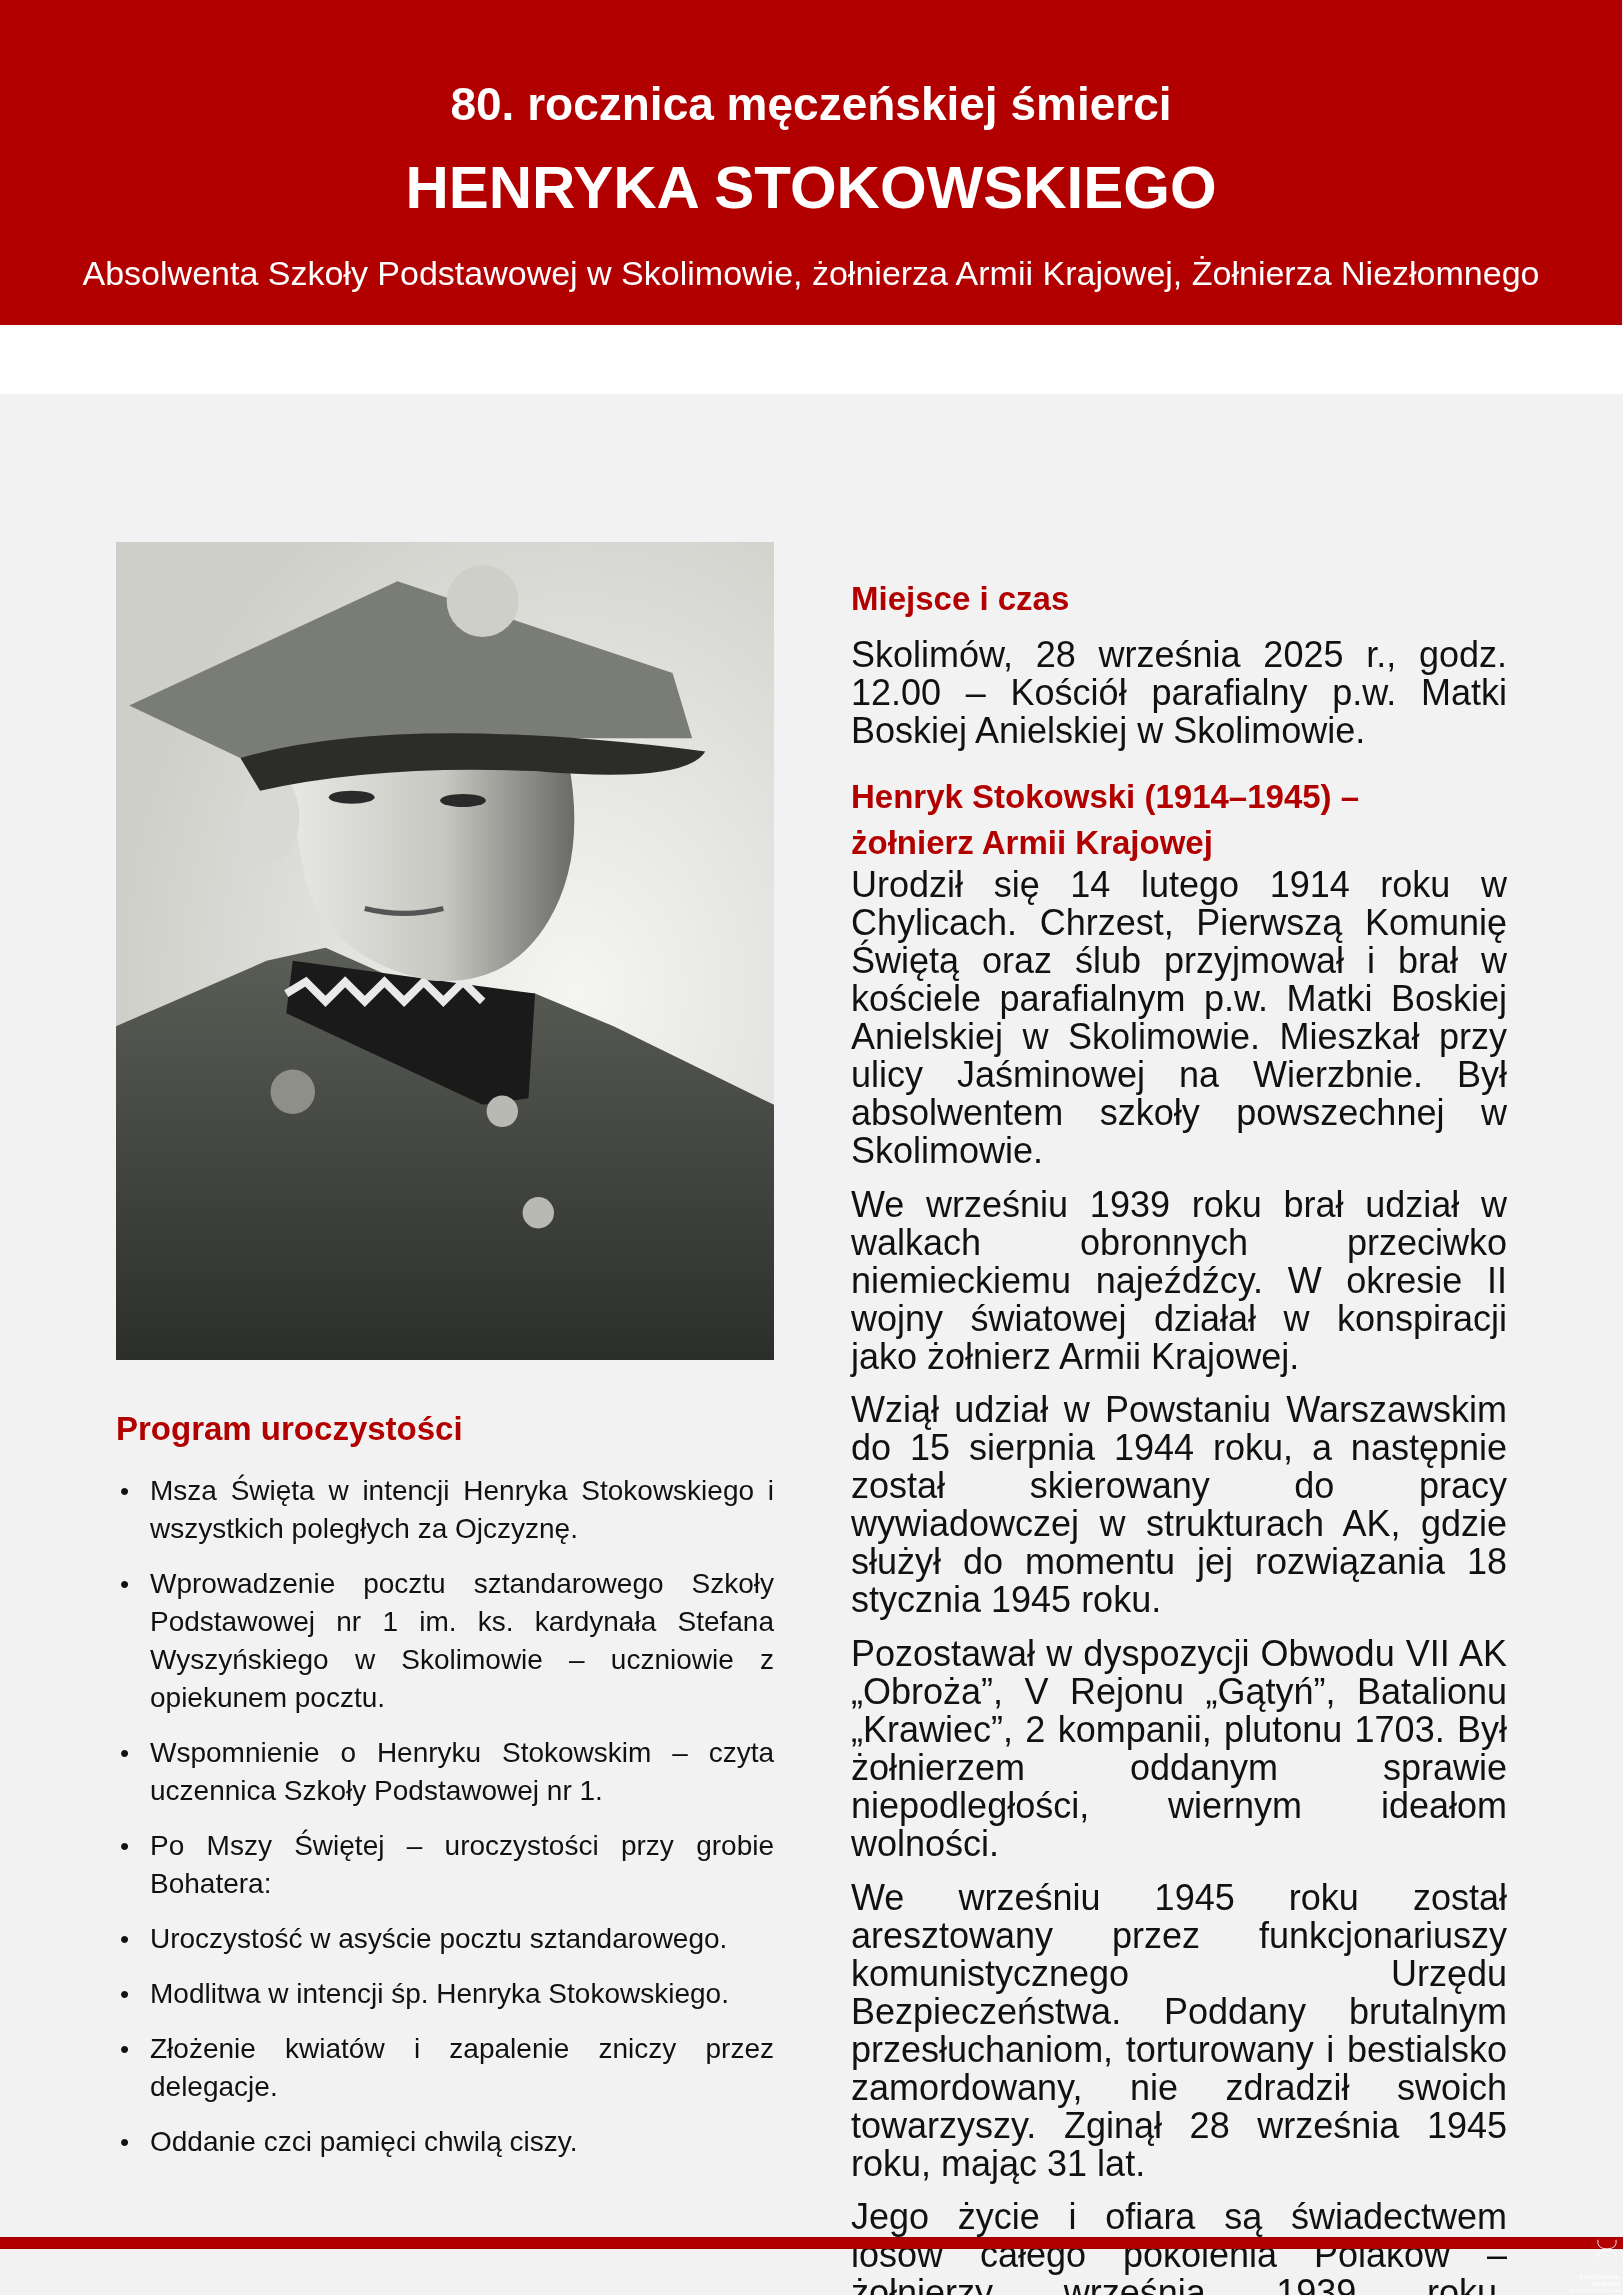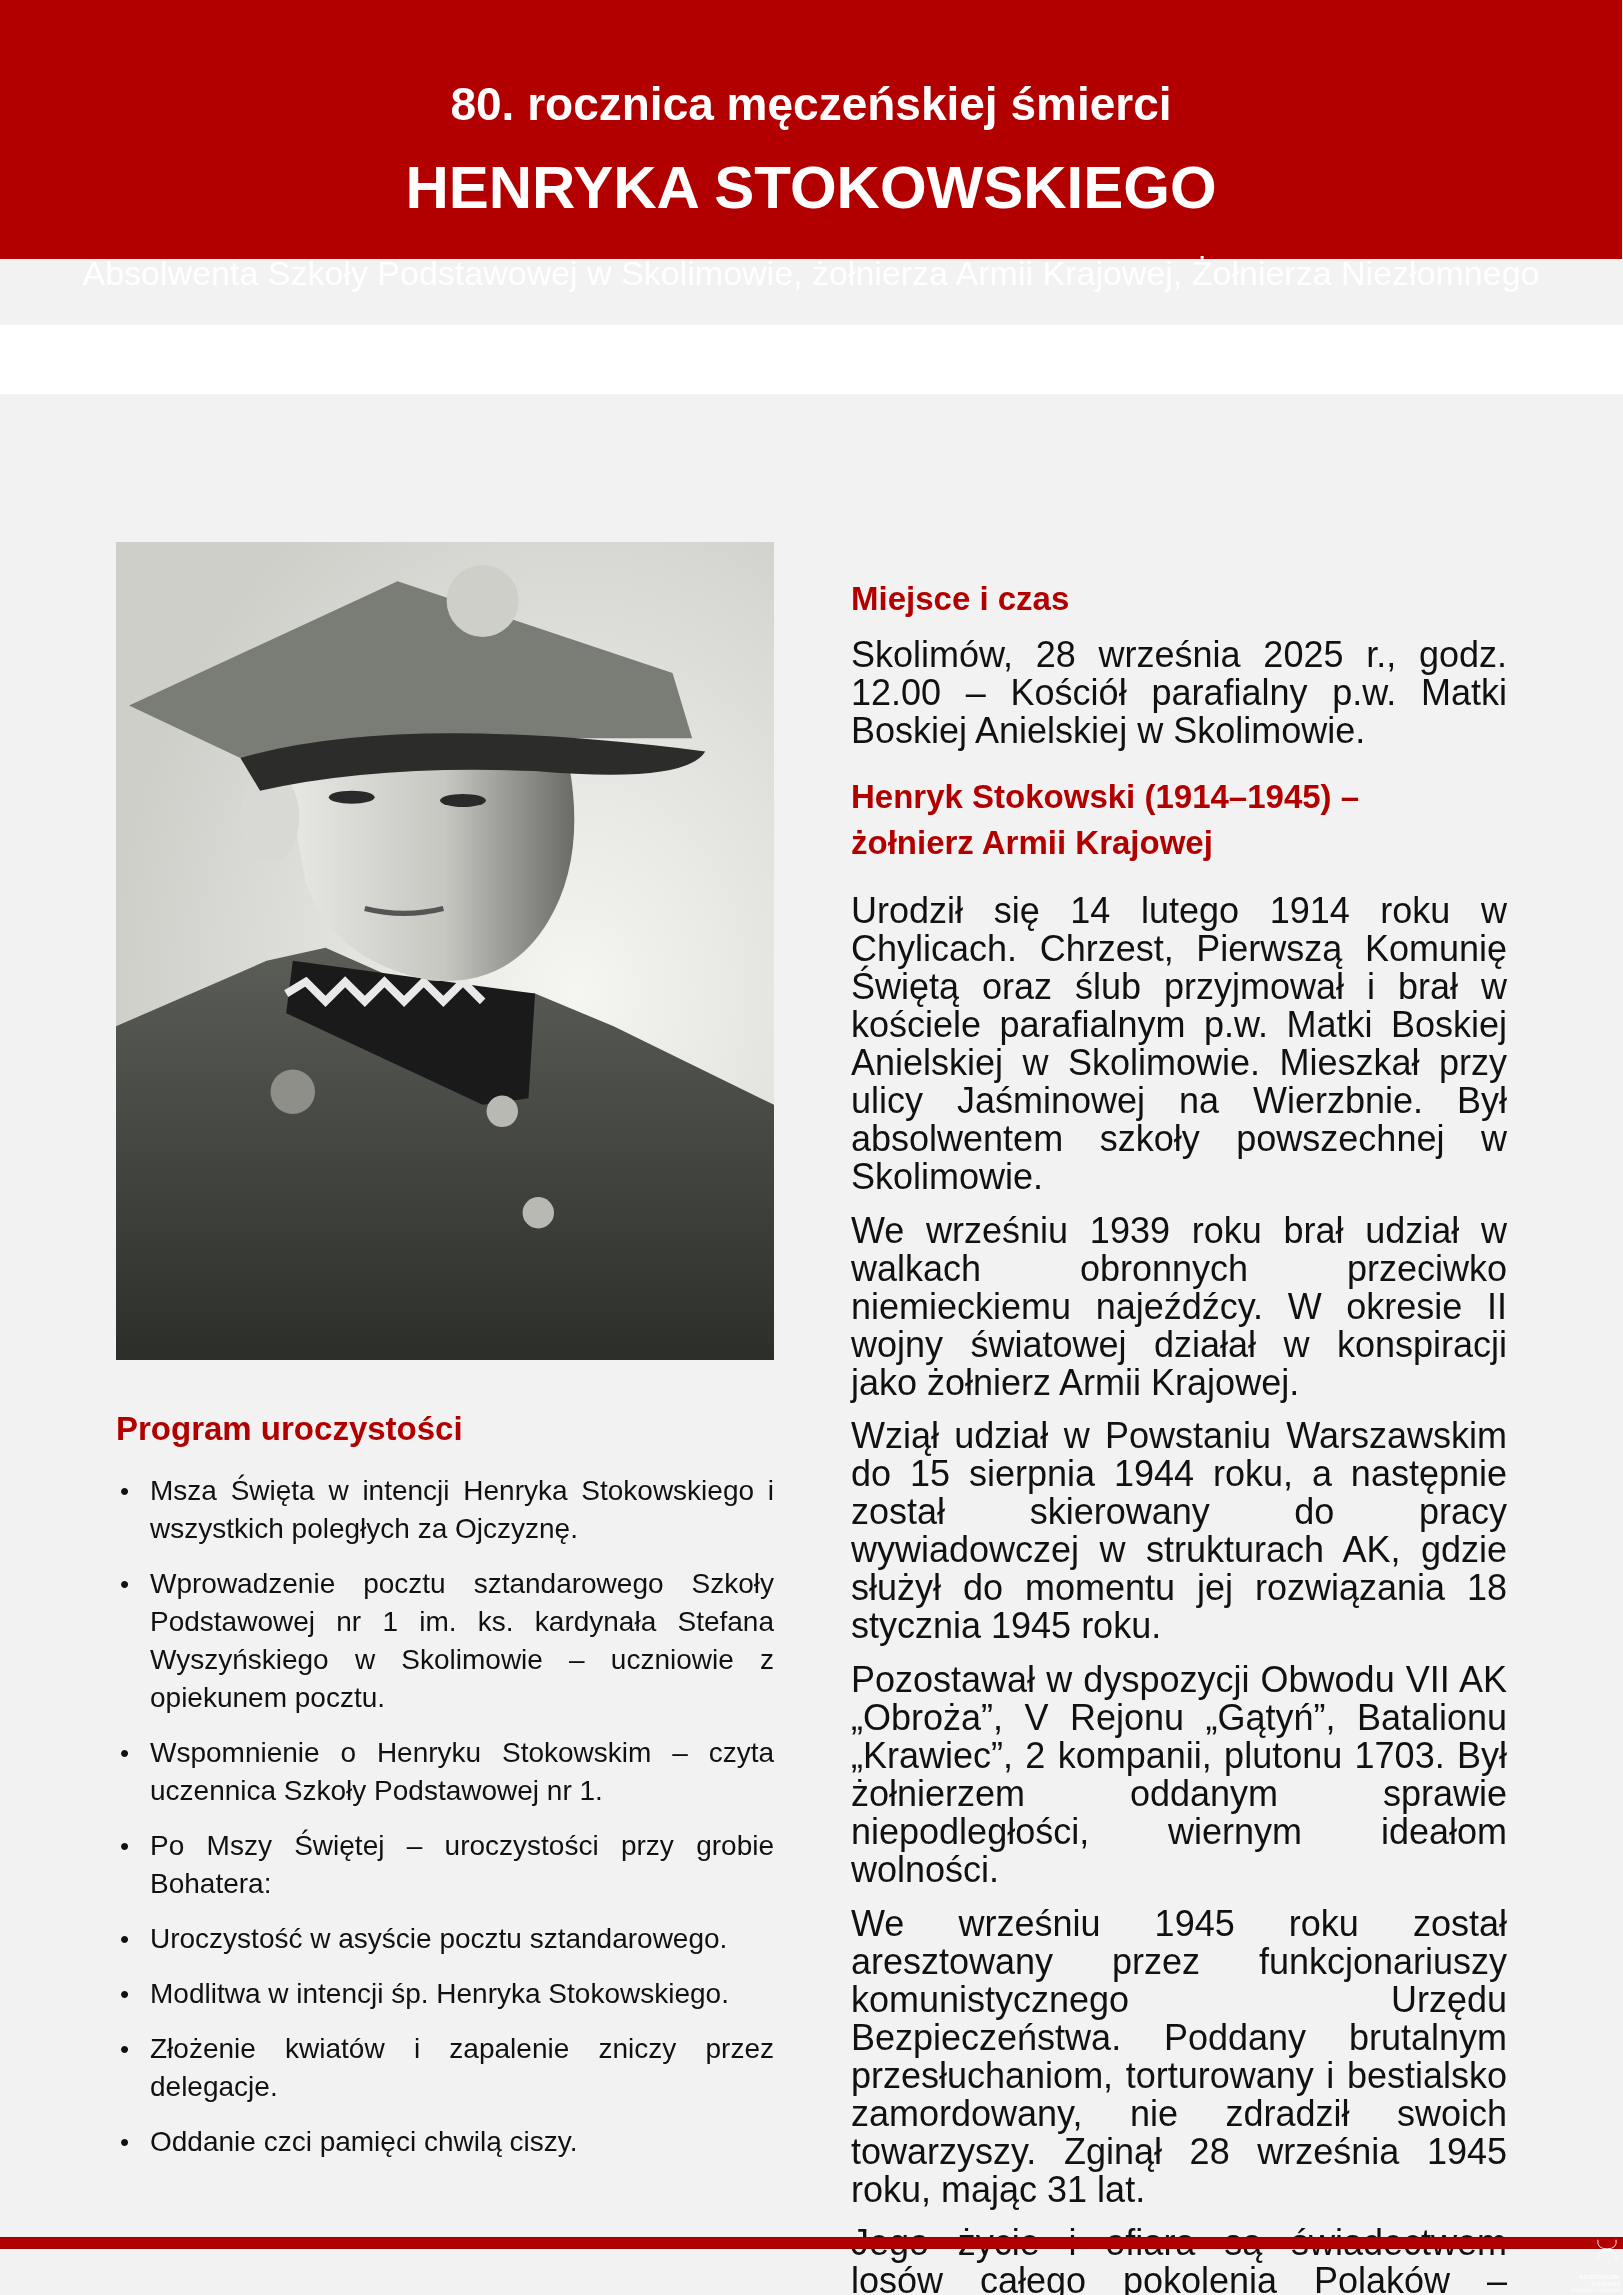--- a/index.html
+++ b/index.html
@@ -5,21 +5,21 @@
     * { box-sizing: border-box; margin: 0; padding: 0; }
     html, body { width: 1623px; height: 2295px; }
     body {
       position: relative;
       background: #f2f2f2;
       font-family: "Liberation Sans", sans-serif;
       color: #111;
       overflow: hidden;
     }
     .header {
-      position: absolute; left: 0; top: 0; width: 1622px; height: 259px;
+      position: absolute; left: 0; top: 0; width: 1622px; height: 325px;
       background: #b20000;
       color: #fff; text-align: center;
     }
     .header .line1 {
       position: absolute; left: 0; right: 0; top: 77px;
       font-size: 46px; font-weight: bold; line-height: 55px;
     }
     .header .line2 {
       position: absolute; left: 0; right: 0; top: 152px;
       font-size: 60px; font-weight: bold; line-height: 72px;
@@ -40,21 +40,21 @@
     .photo svg { width: 100%; height: 100%; display: block; }
 
     .left-col { position: absolute; left: 116px; top: 1406px; width: 658px; }
     .right-col { position: absolute; left: 851px; top: 543px; width: 656px; }
 
     h2.sec {
       color: #b20000; font-weight: bold; font-size: 33px; line-height: 46px;
     }
     .left-col h2.sec { margin-bottom: 19.6px; }
     .right-col h2.sec { margin-bottom: 14.4px; margin-top: 33px; }
-    .right-col h2.sec.second { margin-top: 23.6px; margin-bottom: 26px; }
+    .right-col h2.sec.second { margin-top: 23.6px; margin-bottom: 0; }
 
     p.body {
       font-size: 36px; line-height: 38px; text-align: justify;
       margin-bottom: 15.7px;
     }
     ul.program { list-style: none; }
     ul.program li {
       position: relative; padding-left: 34px;
       font-size: 28px; line-height: 38px; text-align: justify;
       margin-bottom: 17px;

